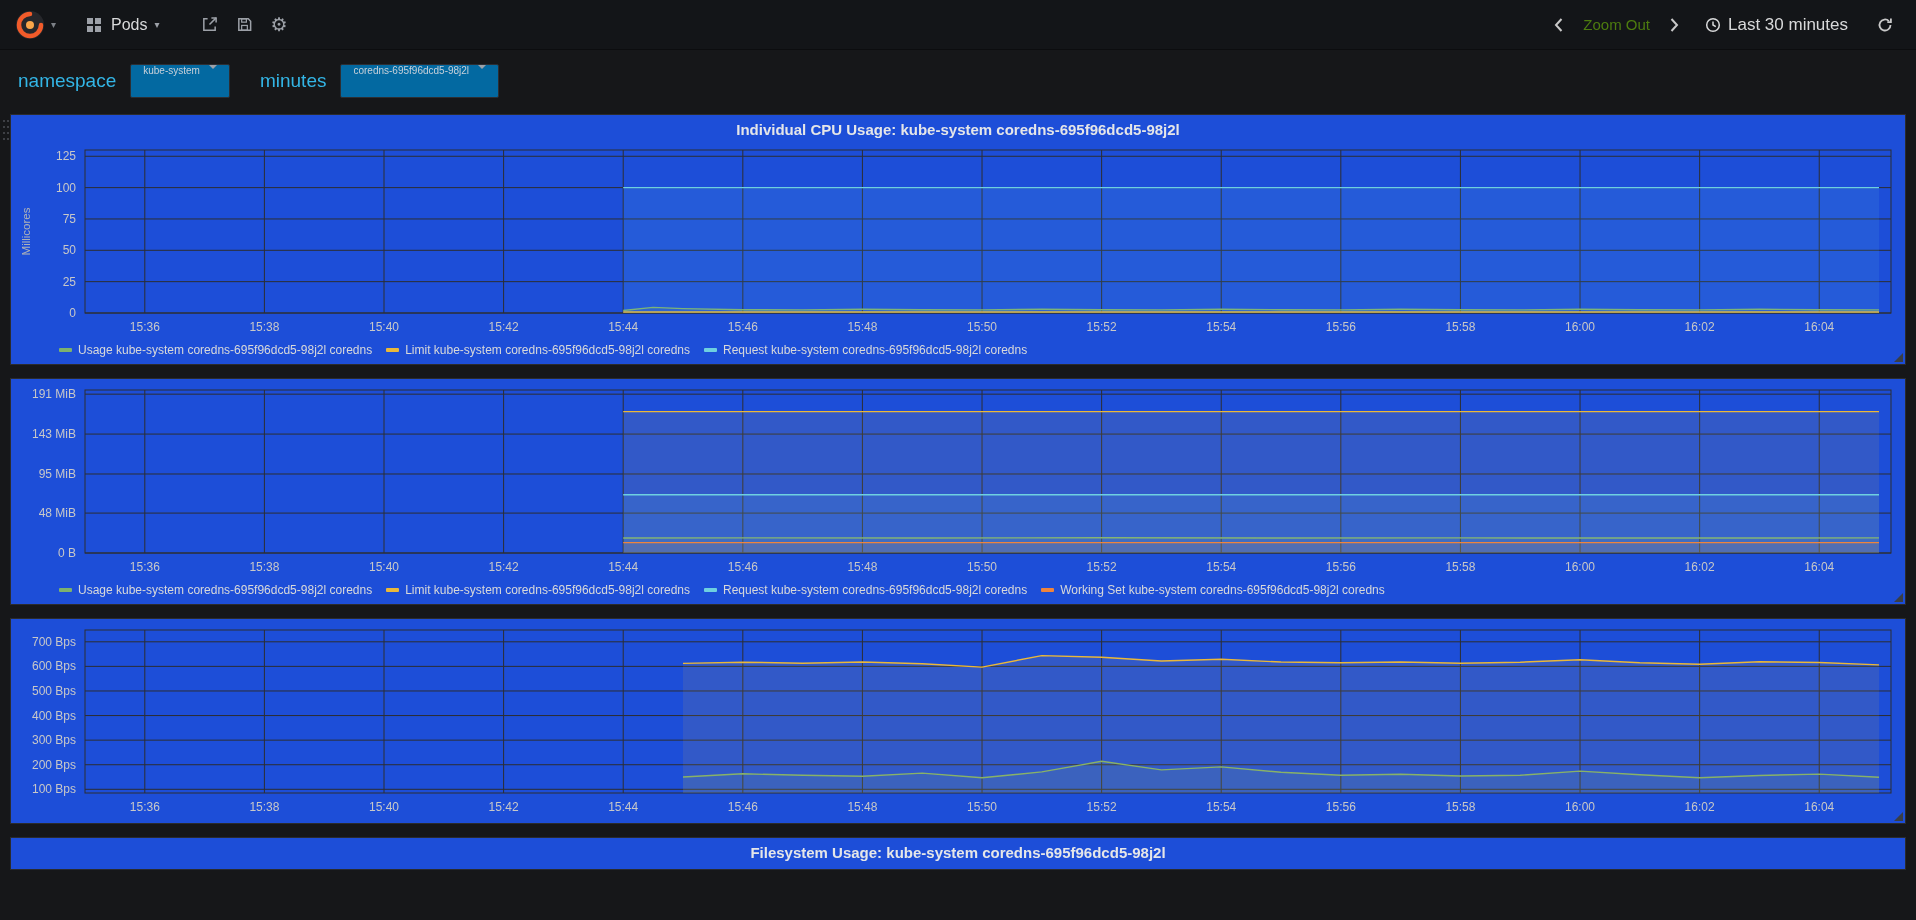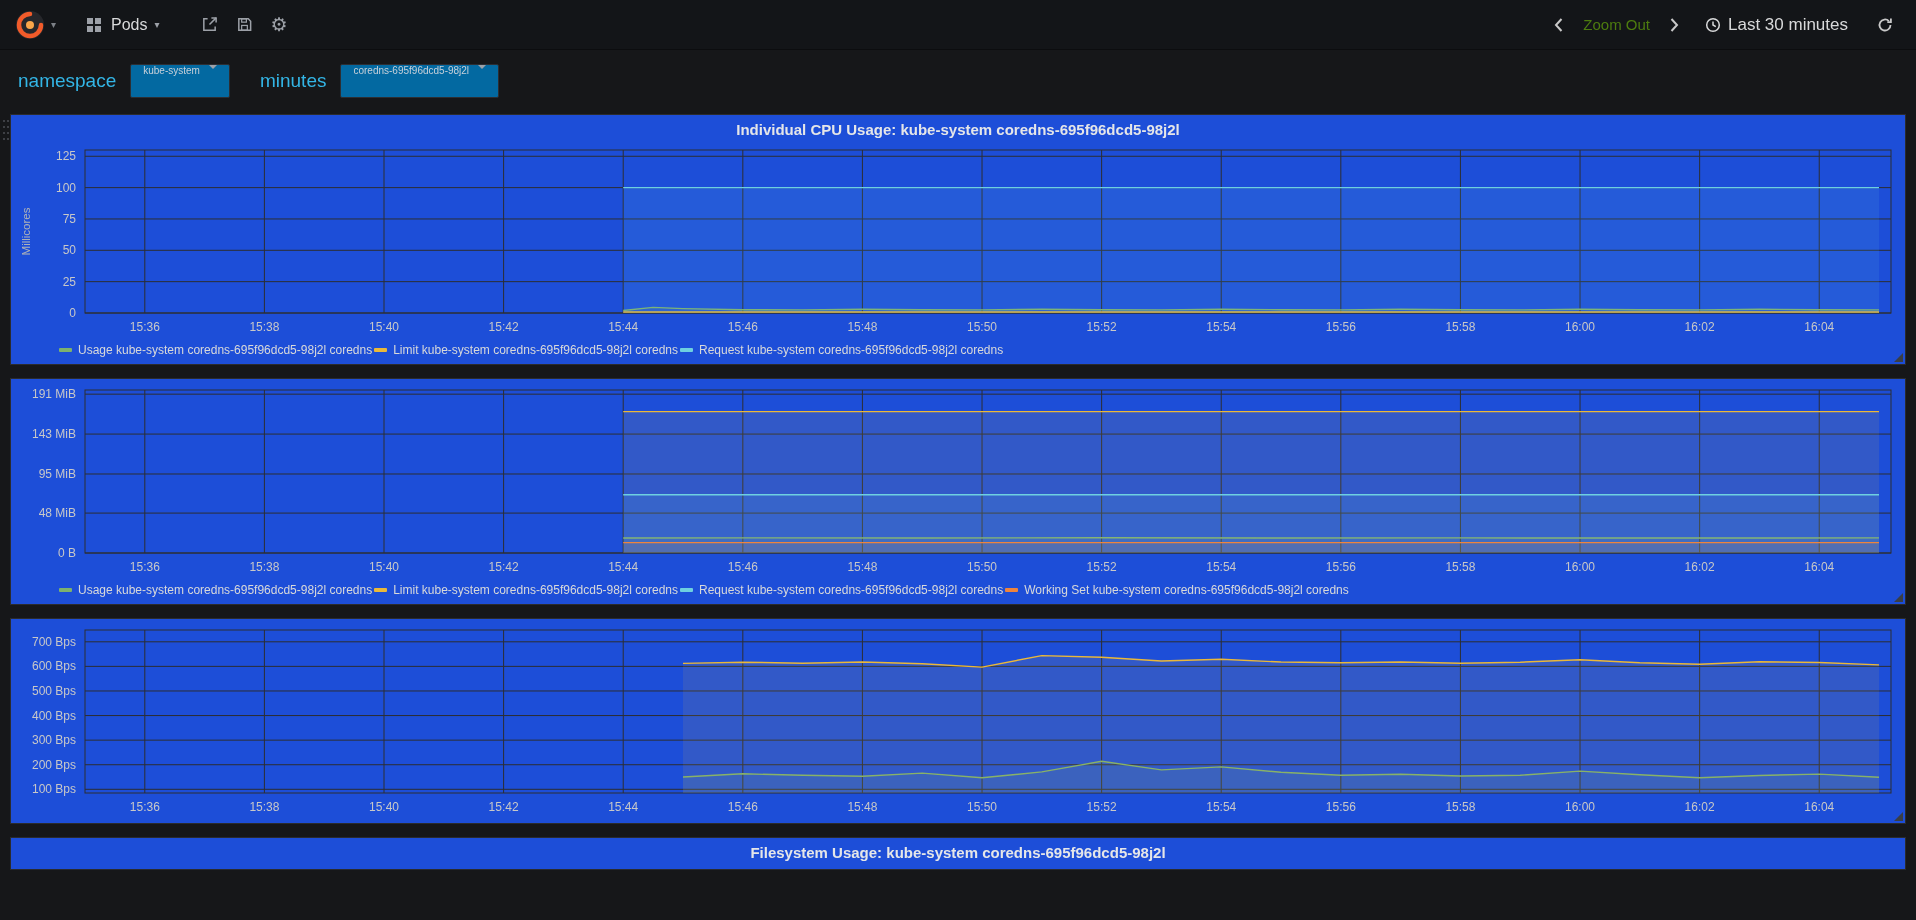--- a/index.html
+++ b/index.html
@@ -33,21 +33,21 @@
     border-right:4px solid transparent;border-top:4px solid #9da1a8;margin-left:9px;}
   
   .dashboard{padding:0 10px;}
   .panel{position:relative;background:#1d4ed8;border:1px solid #2a2b2e;
     margin-bottom:13px;padding:3px 4px 4px;}
   .panel-title{text-align:center;font-weight:bold;font-size:15px;color:#e5e6e8;
     height:24px;line-height:24px;cursor:pointer;}
   .chart{display:block;width:100%;height:197px;}
   .chart text{fill:#c8c8c8;font-size:12px;font-family:inherit;}
   .chart .ylab{fill:#aeb2b8;font-size:11.5px;}
-  .legend{display:flex;align-items:center;gap:2px;padding-left:44px;height:21px;
+  .legend{display:flex;align-items:center;gap:14px;padding-left:44px;height:21px;
     font-size:12px;color:#d8d9da;overflow:hidden;}
   .legend-item{display:inline-flex;align-items:center;cursor:pointer;white-space:nowrap;}
   .legend-chip{width:13px;height:4px;margin-right:6px;border-radius:1px;display:inline-block;}
   .resize-handle{position:absolute;right:2px;bottom:2px;width:0;height:0;
     border-left:9px solid transparent;border-bottom:9px solid #3b3e44;cursor:nwse-resize;}
   .row-handle{position:absolute;left:3px;top:120px;width:10px;height:26px;cursor:grab;}
   .row-handle i{display:block;width:2px;height:2px;background:#4c4f54;border-radius:50%;
     box-shadow:4px 0 0 #4c4f54,0 6px 0 #4c4f54,4px 6px 0 #4c4f54,
                0 12px 0 #4c4f54,4px 12px 0 #4c4f54,0 18px 0 #4c4f54,4px 18px 0 #4c4f54;}
 </style>

